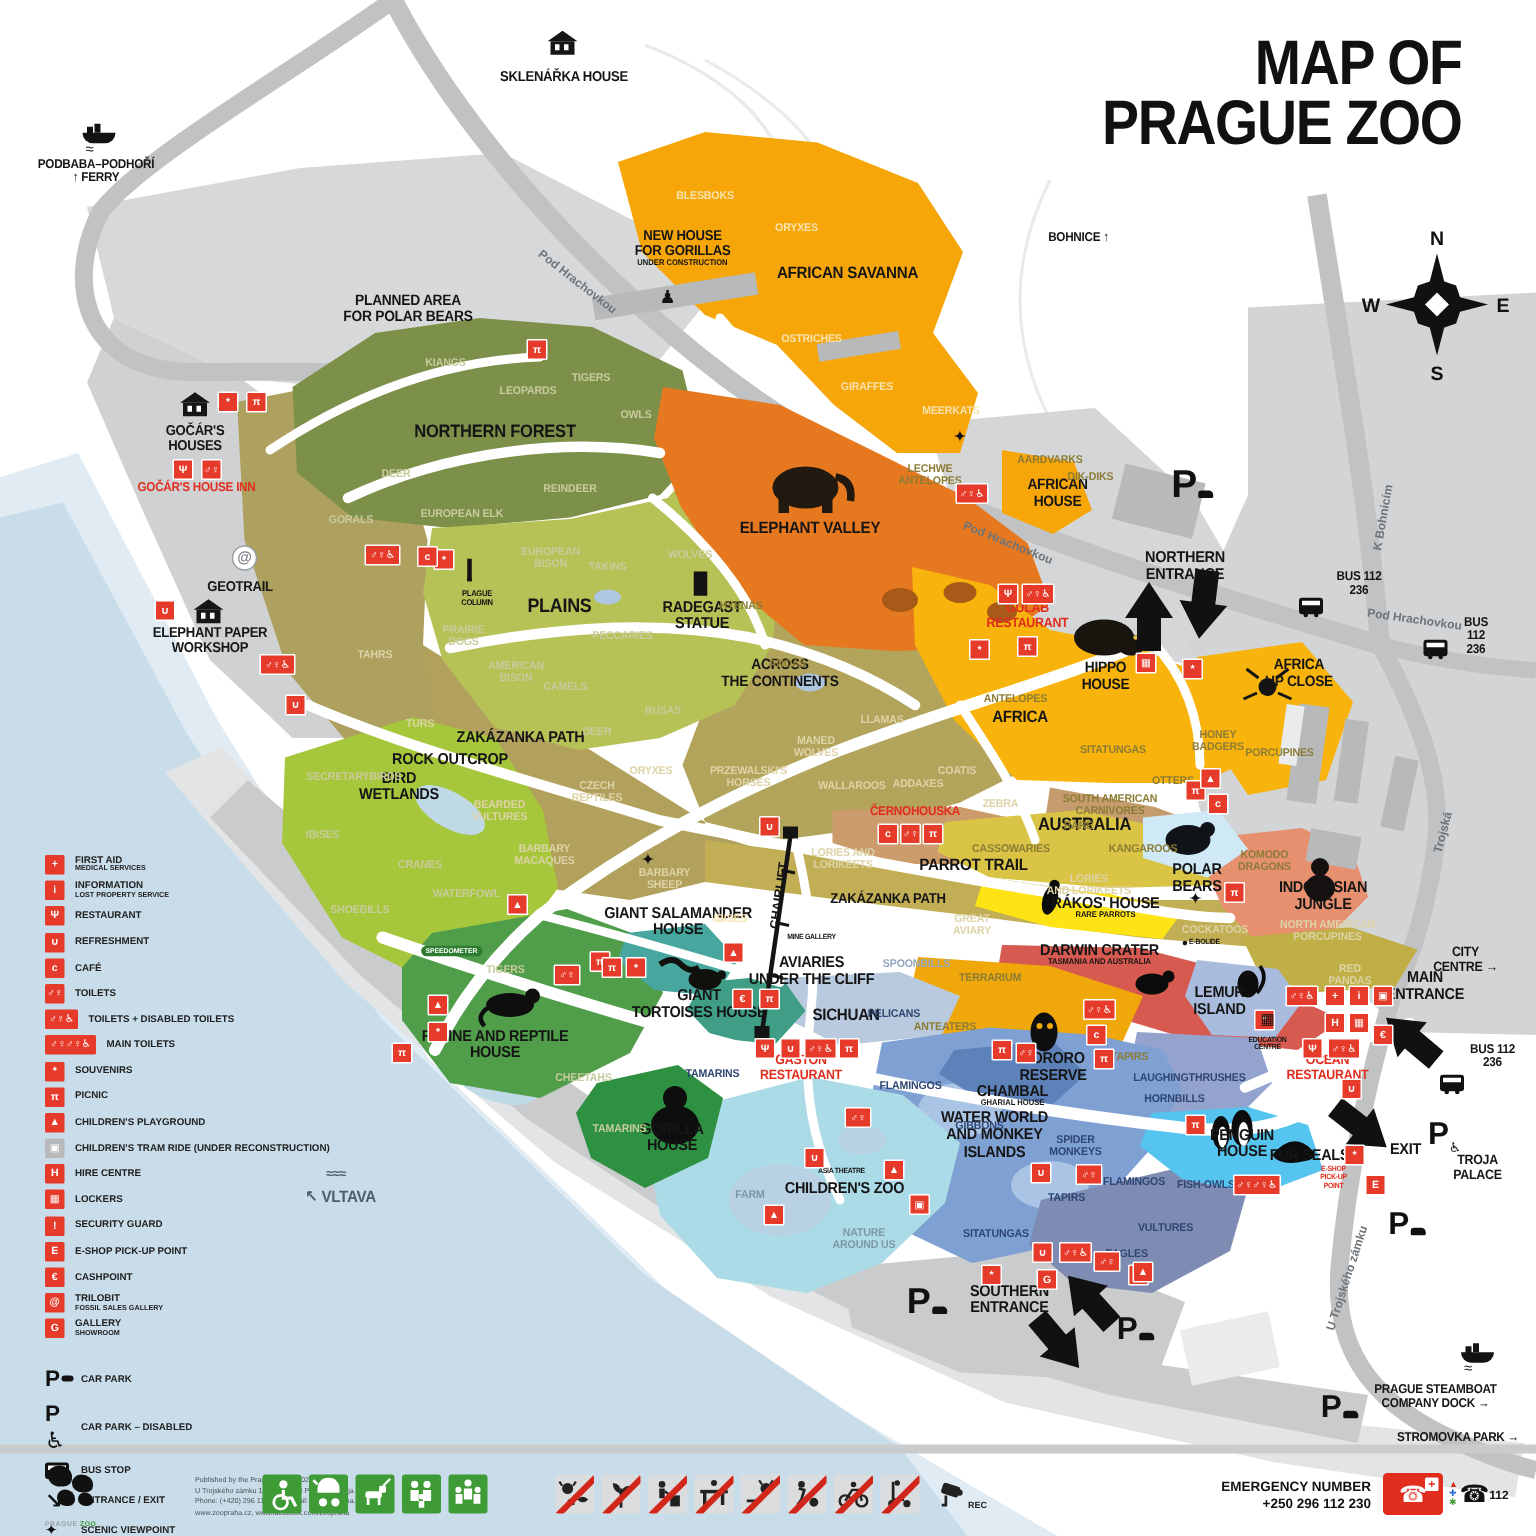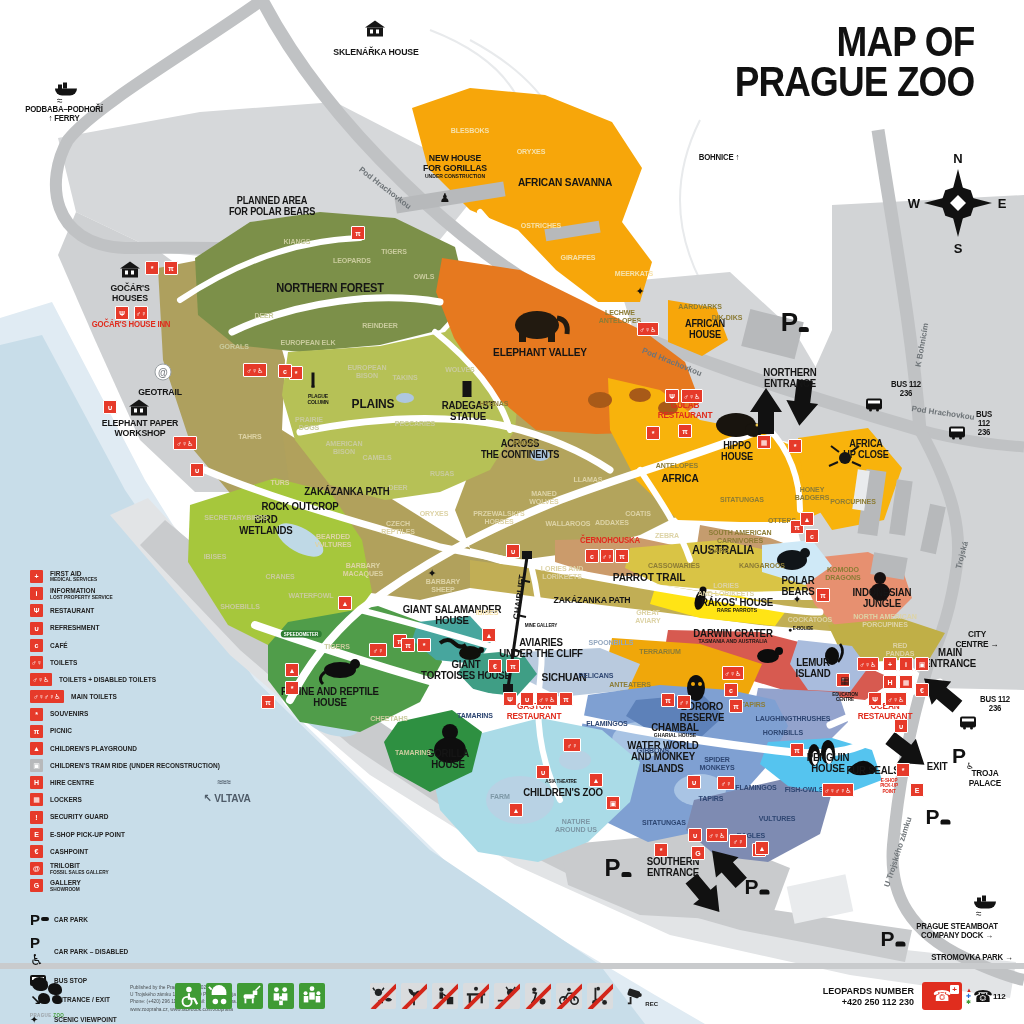--- a/index.html
+++ b/index.html
@@ -1181,22 +1181,22 @@
       </div>
       <div class="camsq" style="left: 624px;">
         <svg viewBox="0 0 24 24" width="22" height="22" style="position: absolute; left: 2px; top: 2px;">
           <rect x="2" y="5" width="13" height="8" rx="2" fill="#222" transform="rotate(18 8 9)"></rect>
           <circle cx="15" cy="11" r="2.2" fill="#222"></circle>
           <path d="M5,13 v7 h-3" stroke="#222" stroke-width="2" fill="none"></path>
         </svg>
         <span style="position: absolute; right: 0px; bottom: 2px; font-size: 6px; font-weight: bold; color: rgb(34, 34, 34);">REC</span>
       </div>
       <div class="emg">
-        <div>LEOPARDS NUMBER</div>
-        <div>+420 250 112 230</div>
+        <div>EMERGENCY NUMBER</div>
+        <div>+250 296 112 230</div>
       </div>
       <div class="emgbox">☎<span class="cr">+</span></div>
       <div class="sos">
         <span class="mini">
           <span style="color: rgb(211, 38, 26);">▲</span>
           <span style="color: rgb(42, 111, 212);">✚</span>
           <span style="color: rgb(63, 155, 53);">✱</span>
         </span>
         <span class="ph">☎</span>
         <span class="n">112</span>

